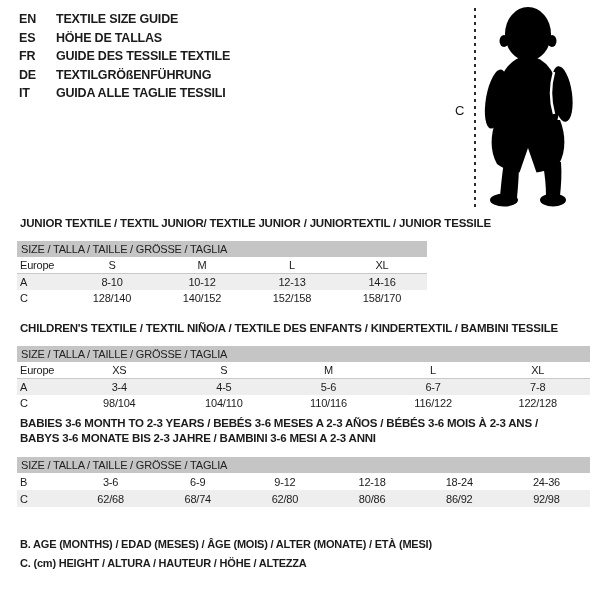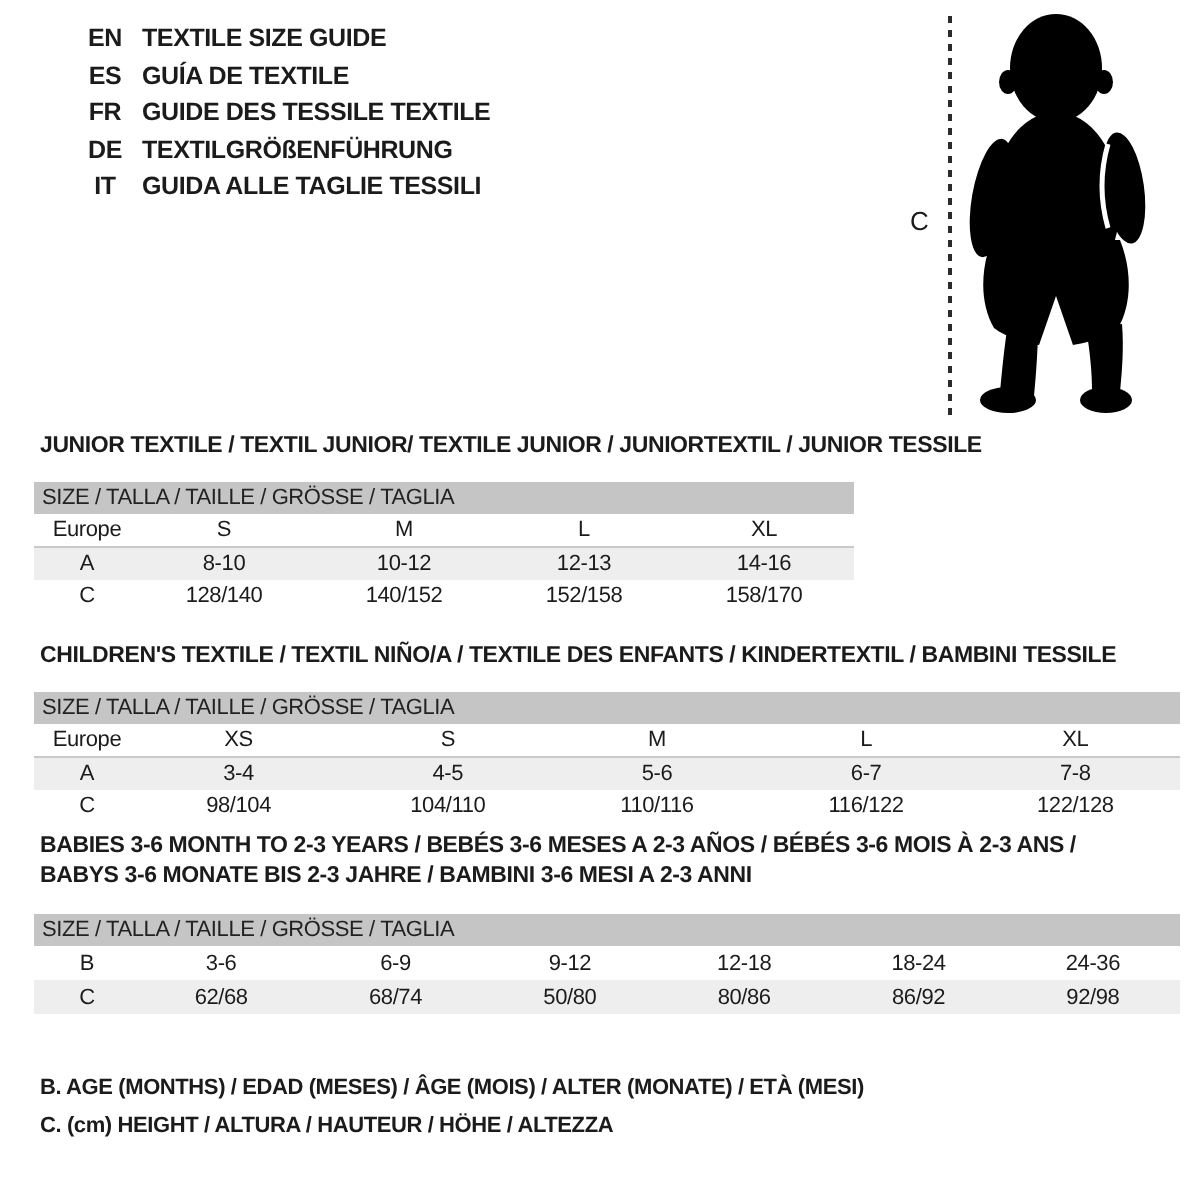--- a/index.html
+++ b/index.html
@@ -11,21 +11,21 @@
   html,body{background:#ffffff;}
   body{
     font-family:"Liberation Sans", sans-serif;
     color:var(--text);
     width:600px;height:600px;position:relative;overflow:hidden;
     letter-spacing:-0.2px;
   }
   .page{position:absolute;inset:0;background:#fff;}
 
   
-  .lang-list{position:absolute;left:34px;top:10px;text-align:center;}
+  .lang-list{position:absolute;left:19px;top:10px;}
   .lang-row{display:flex;height:18.5px;align-items:center;font-weight:700;font-size:12.5px;}
   .lang-code{width:37px;}
 
   
   .height-line{
     position:absolute;left:474px;top:8px;width:2px;height:202px;
     background:repeating-linear-gradient(to bottom,#2b2b2b 0 3.5px,transparent 3.5px 7px);
   }
   .height-label{position:absolute;left:455px;top:103px;font-size:13px;font-weight:400;}
   .baby{position:absolute;left:483px;top:4px;}
@@ -36,21 +36,21 @@
   .tsec .ttl2{line-height:15px;}
   .size-bar{
     margin-top:11px;height:16px;background:var(--bar);
     font-size:11px;line-height:16px;padding-left:4px;color:#222;
   }
   .rows{width:100%;}
   .row{display:flex;height:16px;align-items:center;font-size:11px;}
   .row.underline{height:17px;border-bottom:1px solid #c9c9c9;}
   .row.shaded{background:var(--shade);}
   .row.tall{height:17px;}
-  .cell-label{width:50px;padding-left:3px;text-align:center;}
+  .cell-label{width:50px;padding-left:3px;}
   .cell{flex:1;text-align:center;}
 
   #t1{top:216px;width:410px;}
   #t2{top:321px;width:573px;}
   #t3{top:416px;width:573px;}
 
   
   .legend{position:absolute;left:20px;top:535px;}
   .legend-line{font-weight:700;font-size:11px;line-height:19px;white-space:nowrap;}
 </style>
@@ -59,21 +59,21 @@
 
 <div class="page">
 
   <div class="lang-list">
     <div class="lang-row">
       <span class="lang-code">EN</span>
       <span class="lang-label">TEXTILE SIZE GUIDE</span>
     </div>
     <div class="lang-row">
       <span class="lang-code">ES</span>
-      <span class="lang-label">GUÍA DE TEXTILE</span>
+      <span class="lang-label">HÖHE DE TALLAS</span>
     </div>
     <div class="lang-row">
       <span class="lang-code">FR</span>
       <span class="lang-label">GUIDE DES TESSILE TEXTILE</span>
     </div>
     <div class="lang-row">
       <span class="lang-code">DE</span>
       <span class="lang-label">TEXTILGRÖßENFÜHRUNG</span>
     </div>
     <div class="lang-row">
@@ -182,21 +182,21 @@
           <div class="cell">6-9</div>
           <div class="cell">9-12</div>
           <div class="cell">12-18</div>
           <div class="cell">18-24</div>
           <div class="cell">24-36</div>
         </div>
         <div class="row shaded tall">
           <div class="cell-label">C</div>
           <div class="cell">62/68</div>
           <div class="cell">68/74</div>
-          <div class="cell">50/80</div>
+          <div class="cell">62/80</div>
           <div class="cell">80/86</div>
           <div class="cell">86/92</div>
           <div class="cell">92/98</div>
         </div>
       </div>
   </div>
 
   <div class="legend">
     <div class="legend-line">B. AGE (MONTHS) / EDAD (MESES) / ÂGE (MOIS) / ALTER (MONATE) / ETÀ (MESI)</div>
     <div class="legend-line">C. (cm) HEIGHT / ALTURA / HAUTEUR / HÖHE / ALTEZZA</div>

